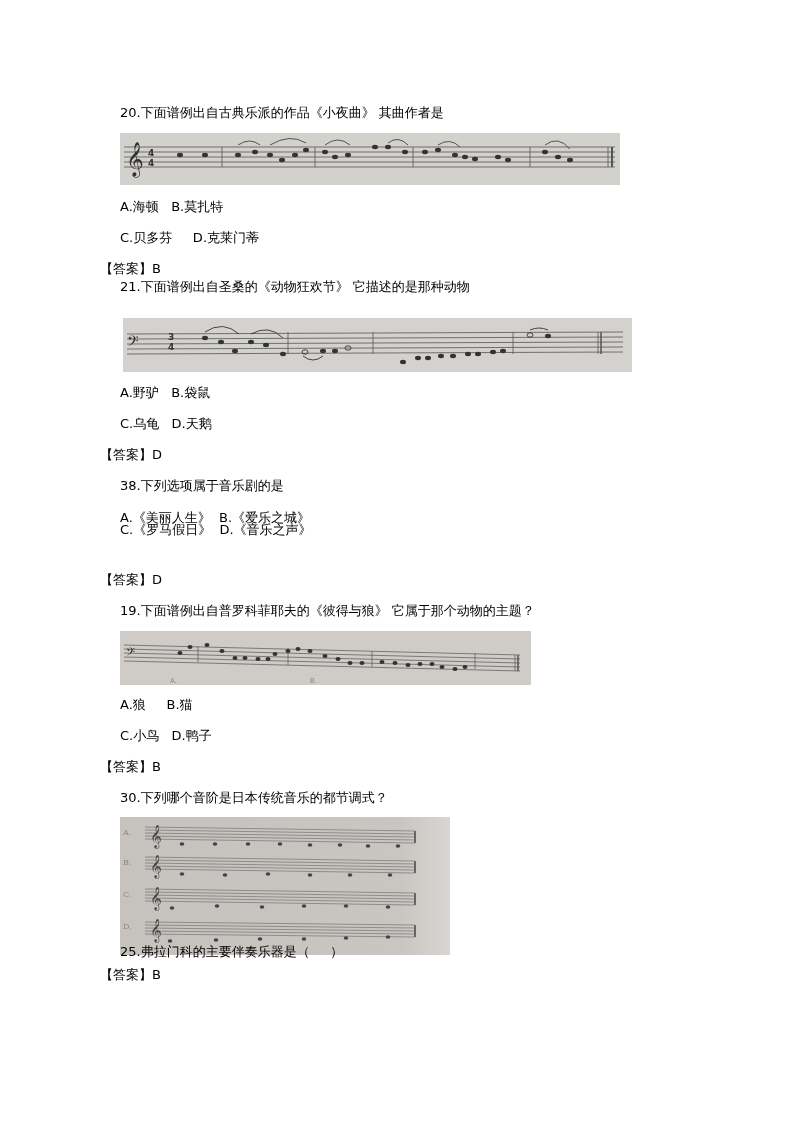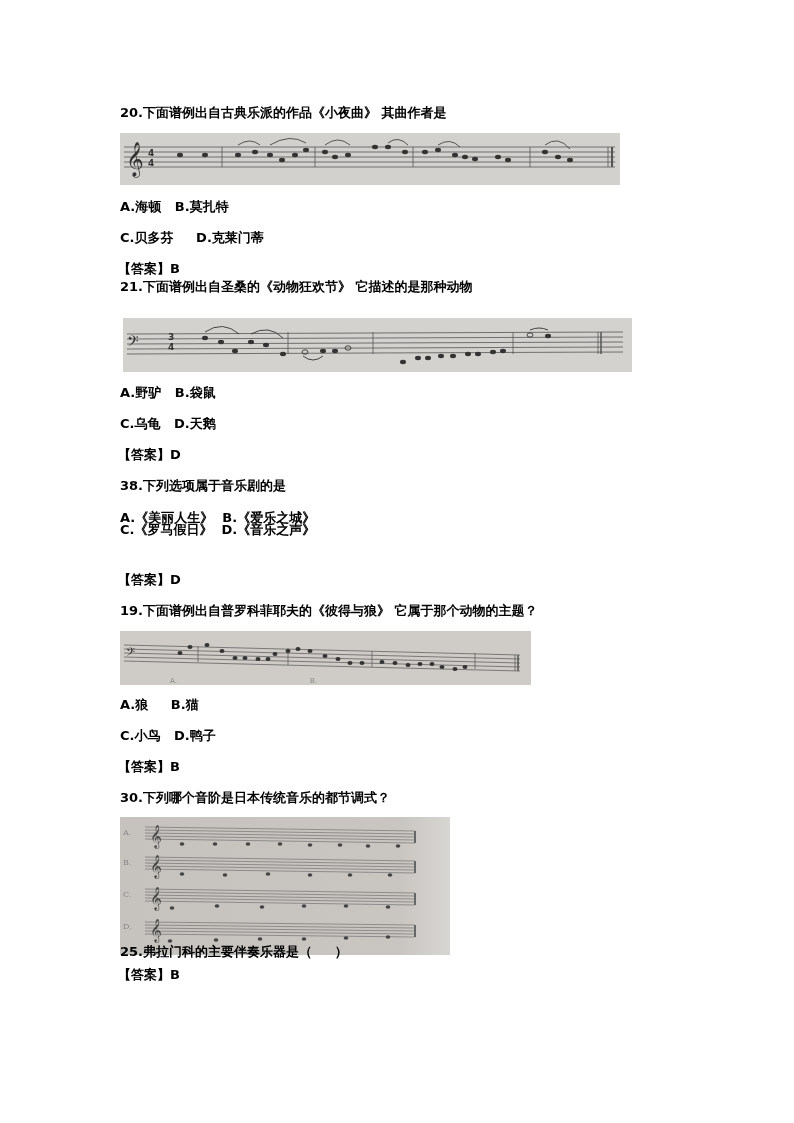--- a/index.html
+++ b/index.html
@@ -1,19 +1,19 @@
 <!DOCTYPE html>
 <html><head>
 <meta charset="utf-8">
 <style>
   html, body { margin: 0; padding: 0; background: #ffffff; }
   body { width: 794px; height: 1123px; position: relative; overflow: hidden;
          font-family: "DejaVu Sans", "Liberation Sans", sans-serif; color: #000; }
-  .line { position: absolute; left: 120px; font-size: 13px; line-height: 16px; white-space: pre; font-weight: bold; }
-  .ans { left: 118px; text-align: center; }
+  .line { position: absolute; left: 120px; font-size: 13px; line-height: 16px; white-space: pre; }
+  .ans { left: 100px; text-align: center; }
   .score-img { position: absolute; overflow: hidden; }
   .score-img svg { display: block; width: 100%; height: 100%; }
 </style>
 </head>
 <body>
 
 <div class="line" style="top:105px">20.下面谱例出自古典乐派的作品《小夜曲》 其曲作者是</div>
 <div class="score-img" style="left:120px;top:133px;width:500px;height:52px;">
   <svg viewBox="0 0 500 52" preserveAspectRatio="none">
     <rect width="500" height="52" fill="#d3d1cd"></rect>

